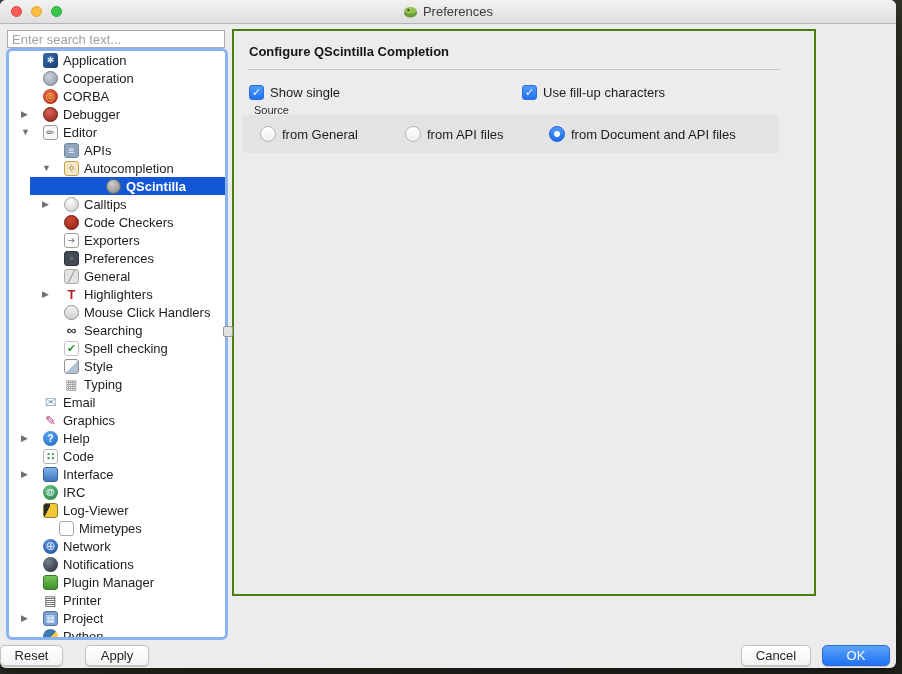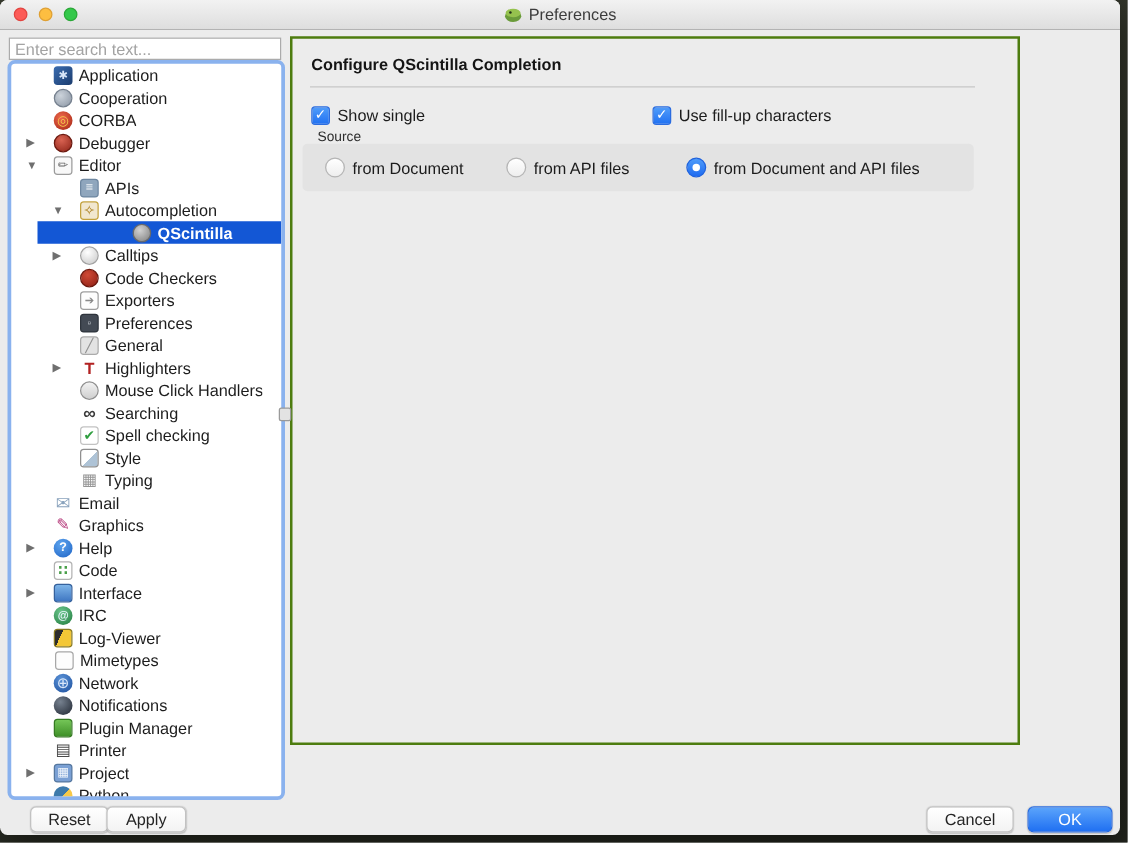--- a/index.html
+++ b/index.html
@@ -60,21 +60,21 @@
   .rc{width:16px;height:16px;border-radius:50%;box-sizing:border-box;flex:none;
       background:linear-gradient(#ffffff,#eeeeee);border:1px solid #b5b5b5;
       display:flex;align-items:center;justify-content:center;}
   .rc.on{background:linear-gradient(#4f9cfa,#1e6bf0);border:1px solid #1f62dd;}
   .rc.on::after{content:"";width:6px;height:6px;border-radius:50%;background:#fff;}
   
   .btn{position:absolute;top:645px;height:21px;box-sizing:border-box;border-radius:5px;
        background:linear-gradient(#ffffff,#f3f3f3);border:1px solid #c2c2c2;font-size:13px;
        color:#262626;font-family:inherit;text-align:center;line-height:19px;padding:0;
        box-shadow:0 0.5px 1px rgba(0,0,0,.18);}
-  .btn.reset{left:24px;width:63px;}
+  .btn.reset{left:0;width:63px;}
   .btn.apply{left:85px;width:64px;}
   .btn.cancel{left:741px;width:70px;}
   .btn.ok{left:822px;width:68px;background:linear-gradient(#5ba4fb,#2070f2);
           border:1px solid #2b6de0;color:#fff;}
 </style>
 </head>
 <body>
 
 <div class="desktop"></div>
 
@@ -220,21 +220,21 @@
       <div class="trow" style="padding-left: 8px;">
         <span class="arrow"></span>
         <span class="ticon circ" style="background: radial-gradient(circle at 40% 30%, rgb(108, 198, 140), rgb(31, 122, 61)); color: rgb(234, 246, 255); font-size: 9px; font-weight: bold;">@</span>
         <span class="tlabel">IRC</span>
       </div>
       <div class="trow" style="padding-left: 8px;">
         <span class="arrow"></span>
         <span class="ticon" style="background: linear-gradient(115deg, rgb(45, 45, 45) 35%, rgb(243, 199, 54) 35%); border: 1px solid rgb(138, 122, 32);"></span>
         <span class="tlabel">Log-Viewer</span>
       </div>
-      <div class="trow" style="padding-left: 9px; text-align: center;">
+      <div class="trow" style="padding-left: 24px; text-align: center;">
         <span class="arrow"></span>
         <span class="ticon" style="background: rgb(253, 253, 253); border: 1px solid rgb(168, 168, 168);"></span>
         <span class="tlabel">Mimetypes</span>
       </div>
       <div class="trow" style="padding-left: 8px;">
         <span class="arrow"></span>
         <span class="ticon circ" style="background: radial-gradient(circle at 40% 30%, rgb(91, 147, 216), rgb(28, 78, 156)); color: rgb(217, 231, 250); font-size: 12px;">⊕</span>
         <span class="tlabel">Network</span>
       </div>
       <div class="trow" style="padding-left: 8px;">
@@ -275,21 +275,21 @@
         </span>
         <span class="cb">
           <span class="cbbox">✓</span>
           <span>Use fill-up characters</span>
         </span>
       </div>
     <div class="srclabel">Source</div>
     <div class="groupbox" id="radios">
         <span class="radio">
           <span class="rc"></span>
-          <span>from Document</span>
+          <span>from General</span>
         </span>
         <span class="radio">
           <span class="rc"></span>
           <span>from API files</span>
         </span>
         <span class="radio">
           <span class="rc on"></span>
           <span>from Document and API files</span>
         </span>
       </div>

